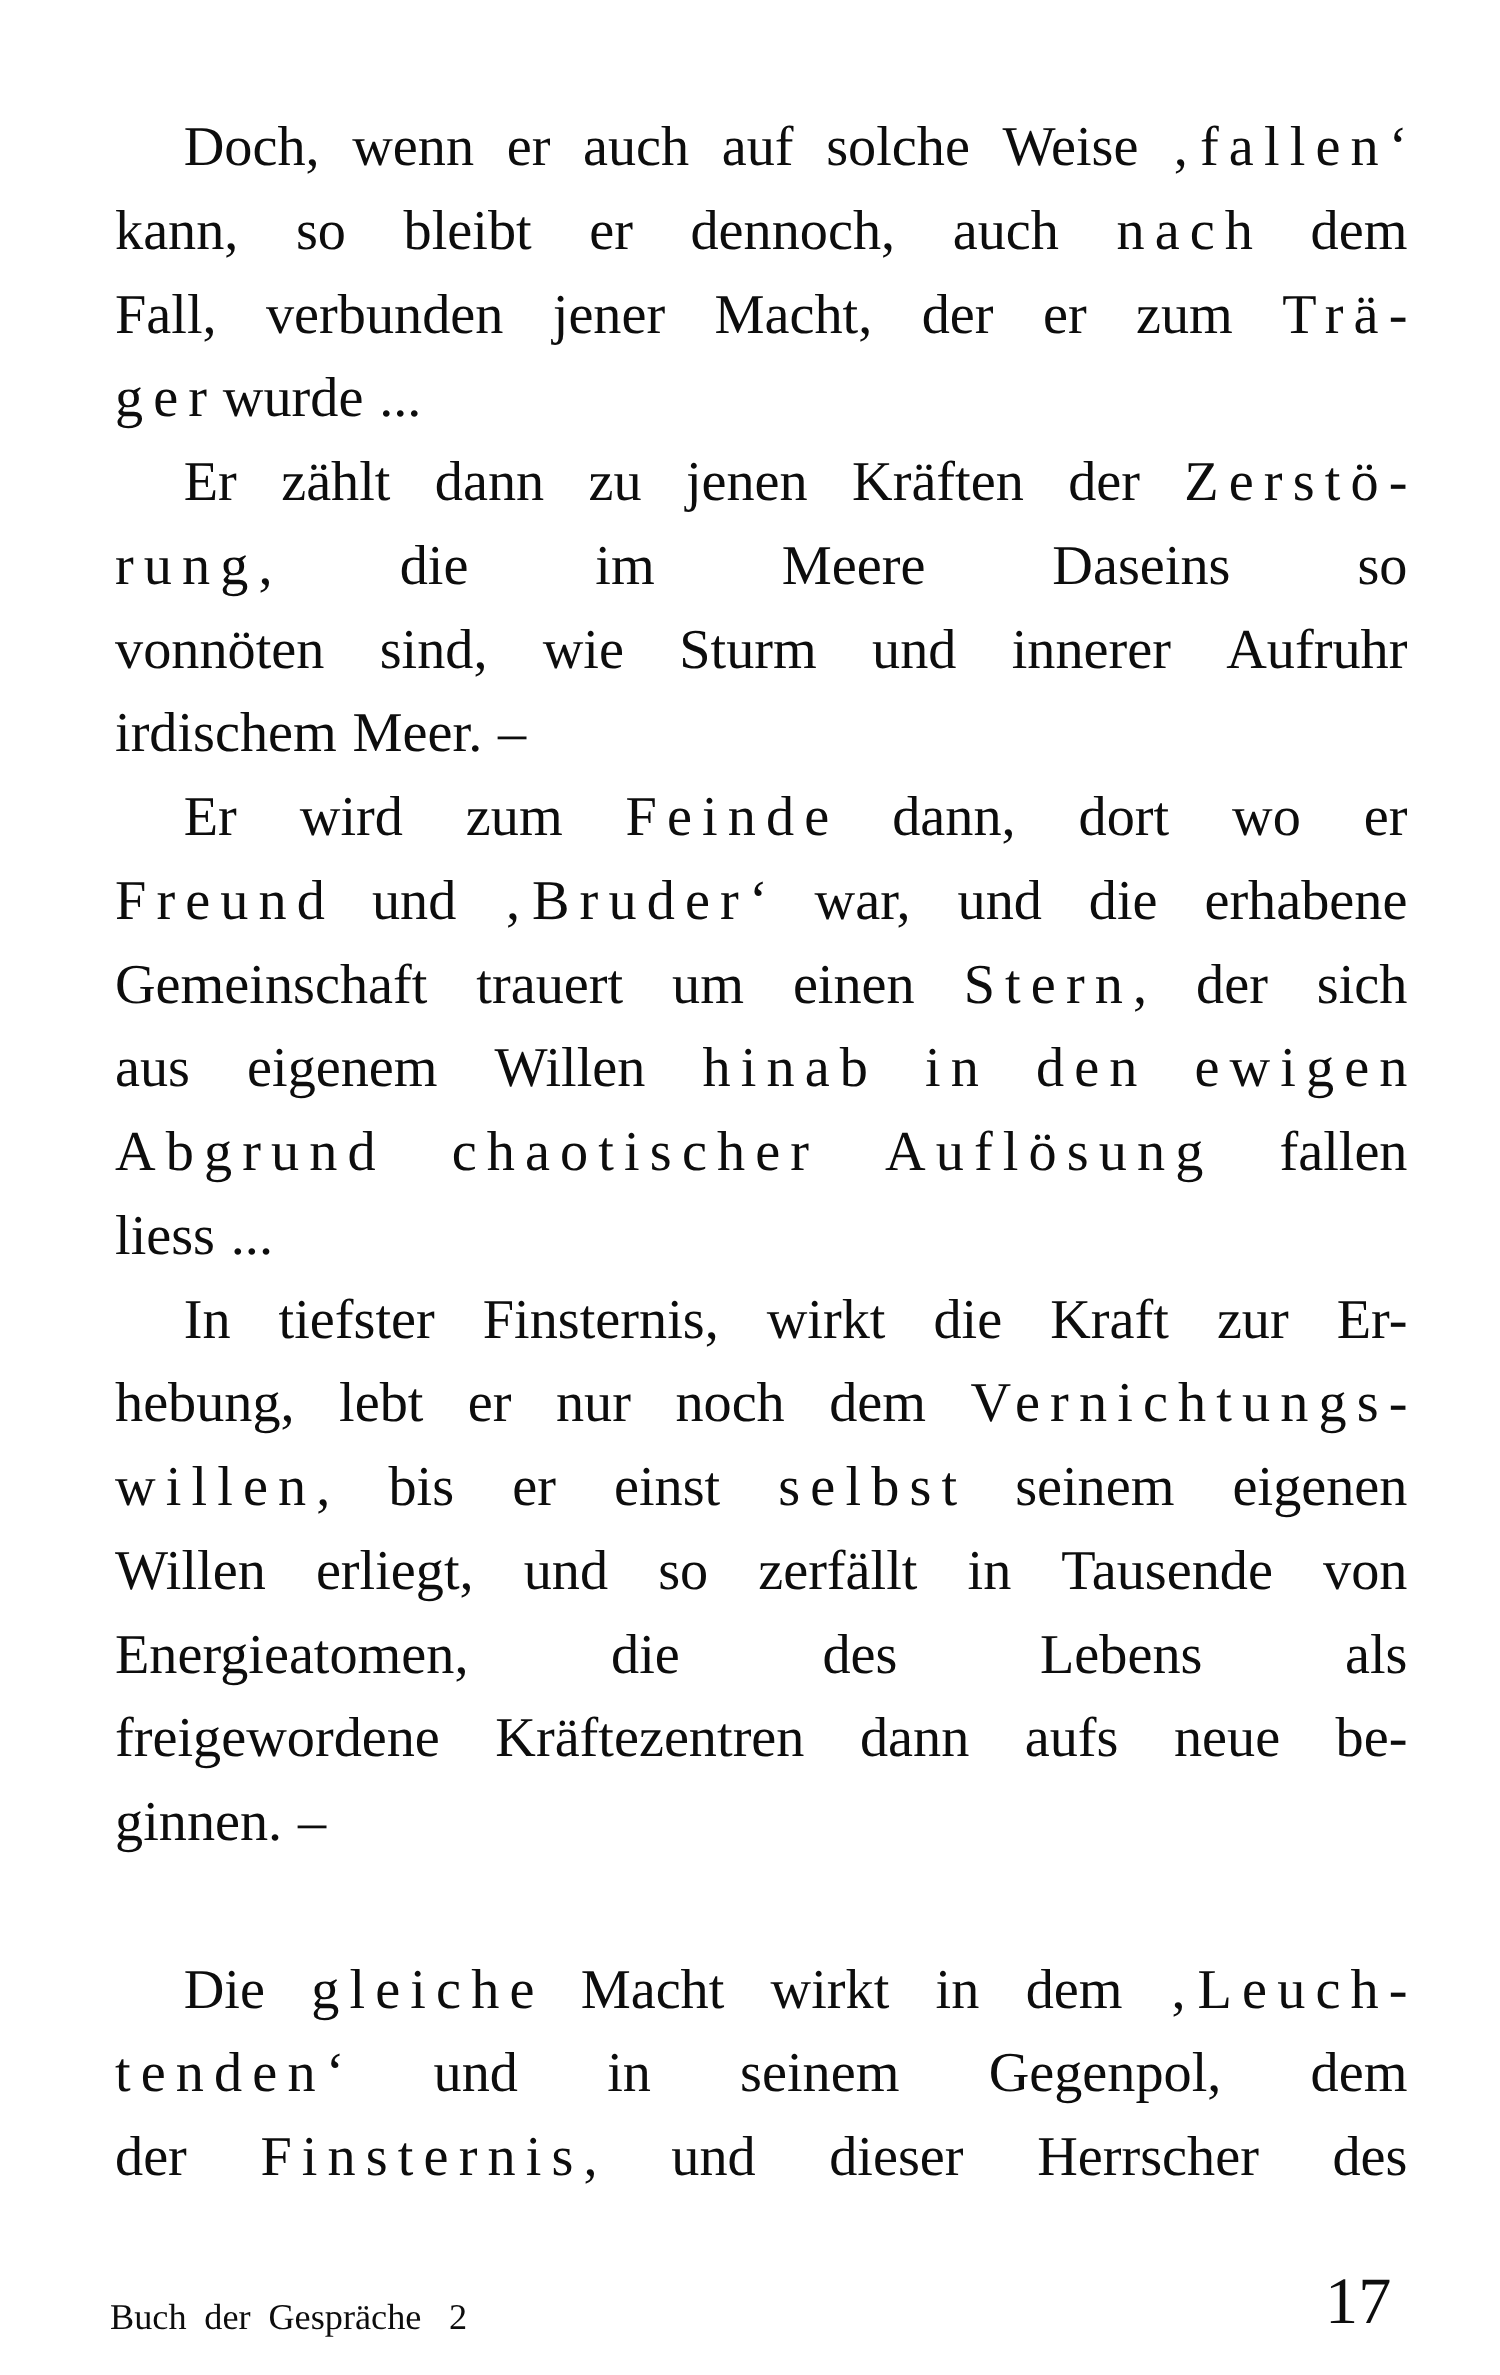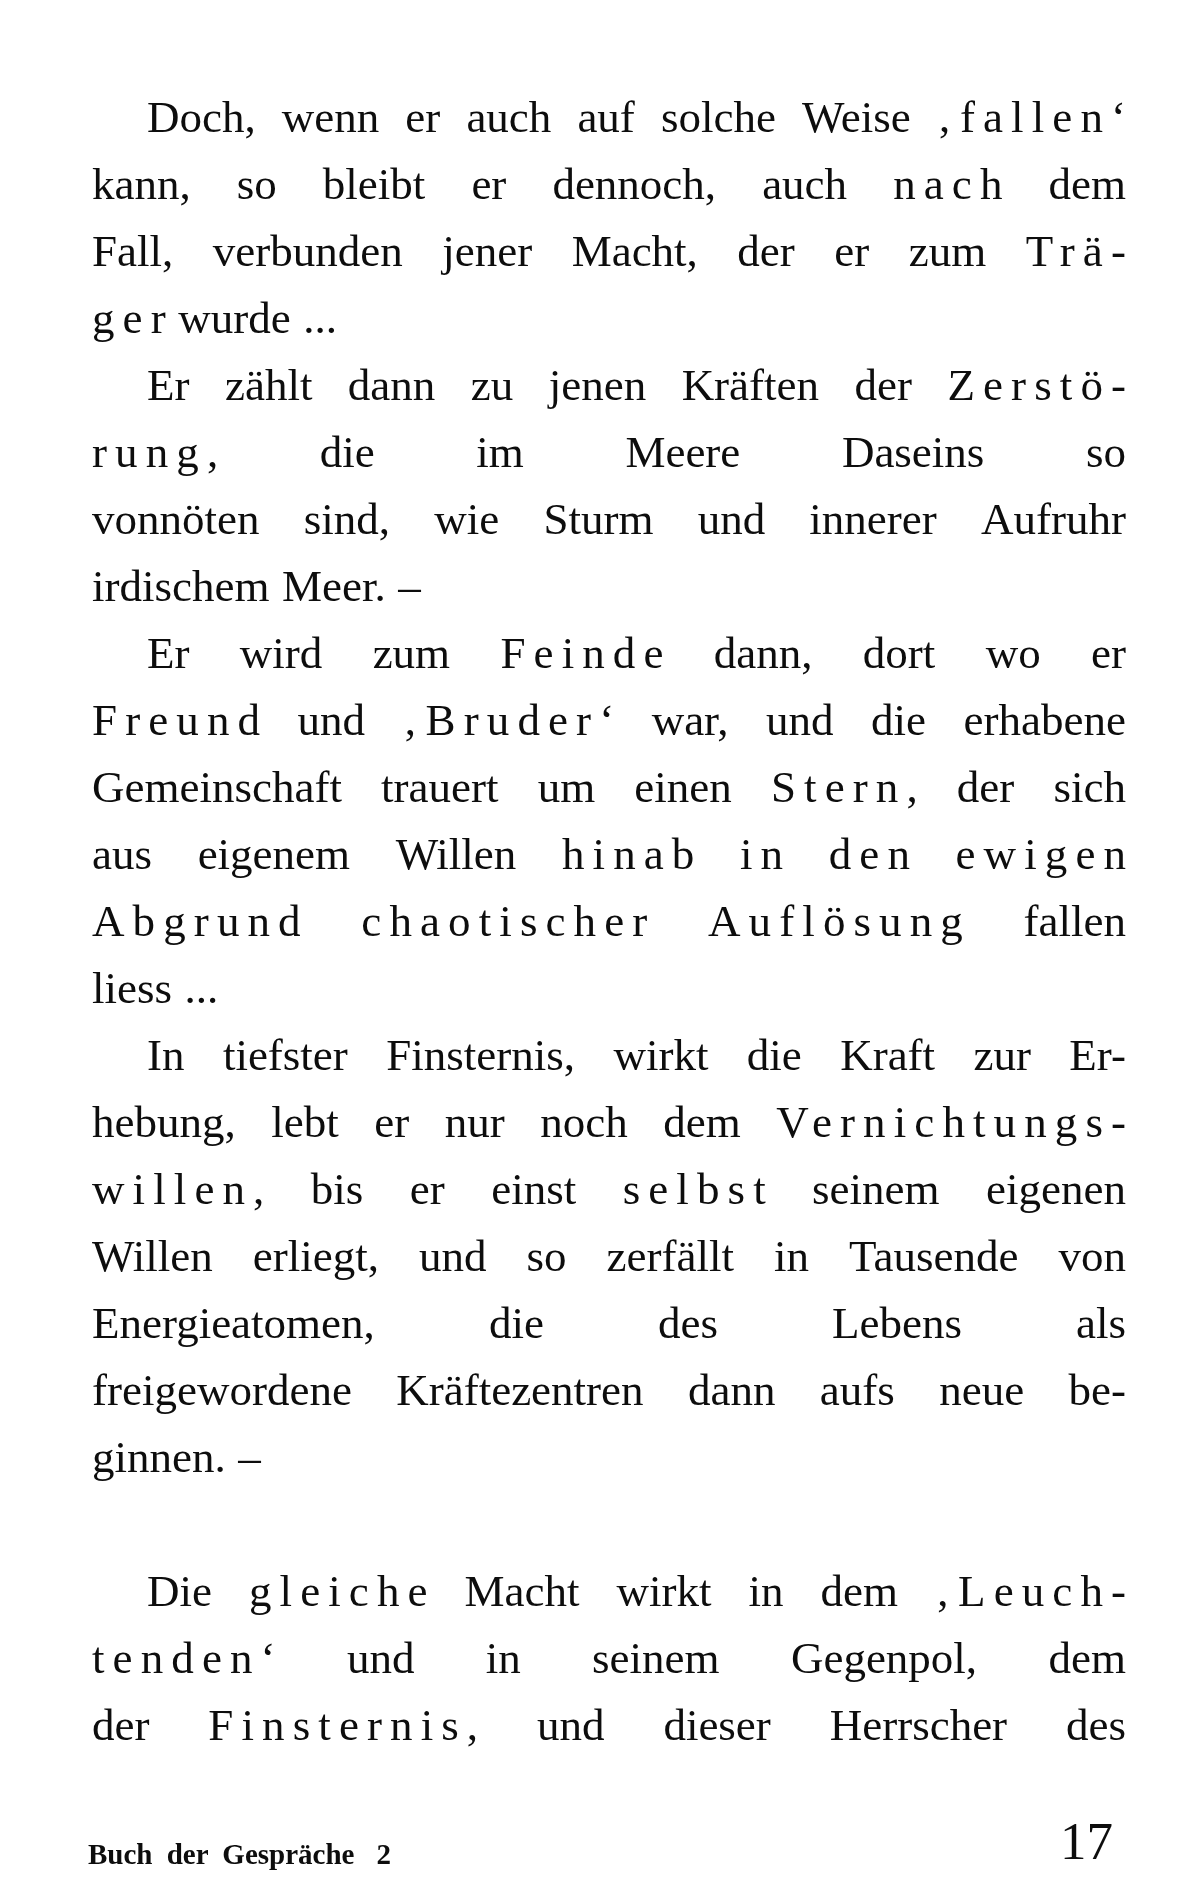--- a/index.html
+++ b/index.html
@@ -40,21 +40,20 @@
     letter-spacing: 0.18em;
     margin-right: -0.18em; 
   }
   .footer-sig {
     position: absolute;
     left: 88px;
     top: 1838px;
     font-size: 29px;
     word-spacing: 7px;
     white-space: pre;
-    font-weight: bold;
   }
   .sig-num { margin-left: 22px; }
   .page-num {
     position: absolute;
     left: 1060px;
     top: 1812px;
     font-size: 53px;
     line-height: 1.1;
   }
 </style>

